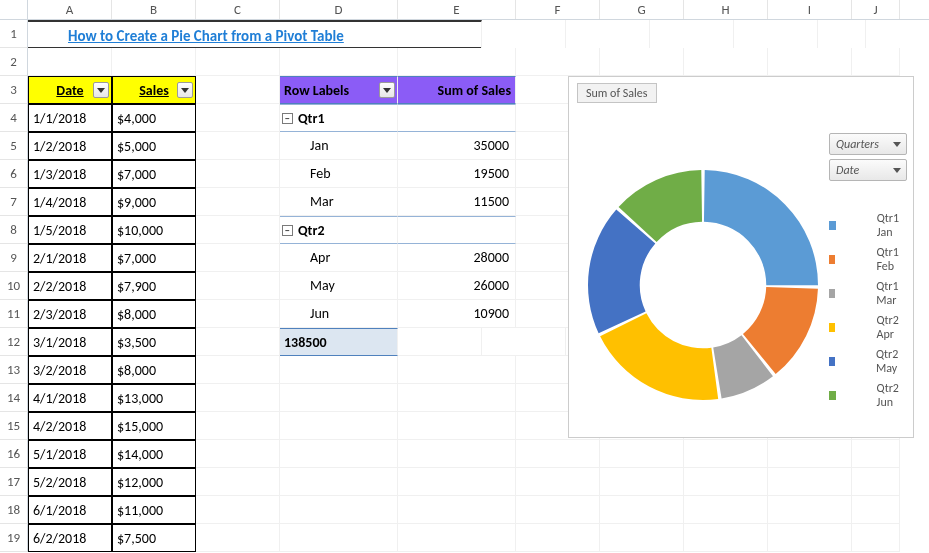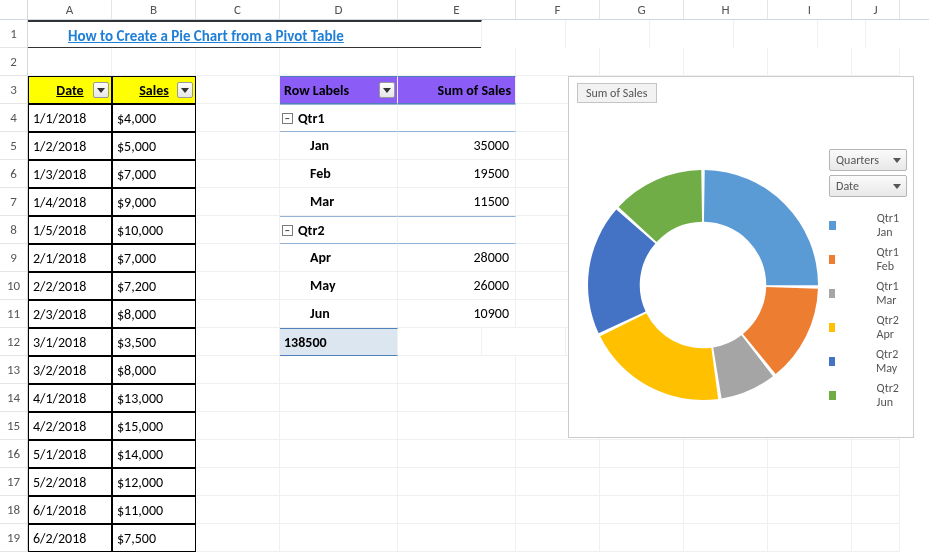--- a/index.html
+++ b/index.html
@@ -118,43 +118,44 @@
     position: relative;
     border-top: 1px solid #4F81BD;
     border-bottom: 1px solid #4F81BD;
   }
   .pv-hdr .filter-btn{ right:2px; }
   .pv-q { font-weight: bold; border-bottom: 1px solid #95B3D7; border-top:1px solid #95B3D7; padding-left:18px; position:relative;}
   .pv-q .collapse{
     position:absolute; left:2px; top:8px; width:11px; height:11px;
     border:1px solid #7a7a7a; background:#fff; font-size:10px; line-height:9px; text-align:center; color:#333;
   }
-  .pv-m { padding-left: 30px; font-weight: bold; }
+  .pv-m { padding-left: 30px; }
   .pv-v { text-align: right; padding-right: 6px;}
   .pv-total { background:#DCE6F1; font-weight:bold; border-top:1px solid #4F81BD; border-bottom:1px solid #4F81BD;}
   .pv-total.v { text-align:left; padding-right:6px;}
   .pv-line { border-bottom: 1px solid #95B3D7; }
   .pv-v.pv-line { border-top: 1px solid #95B3D7;}
 
   
   .chart-box {
     position: absolute;
     left: 568px; top: 76px;
     width: 346px; height: 362px;
     background: #fff;
     border: 1px solid #ccc;
   }
   .chart-title-chip{
     position:absolute; left:8px; top:6px;
     background:#f2f2f2; border:1px solid #c4c4c4;
     padding:2px 8px; font-size:12px; color:#555;
   }
   .field-btns{
-    position:absolute; right:6px; top:72px;
+    position:absolute; right:6px; top:56px;
     width:78px;
+    font-style:italic;
   }
   .field-btn{
     background:linear-gradient(#fbfbfb,#e8e8e8);
     border:1px solid #b5b5b5;
     border-radius:2px;
     font-size:12px; color:#555;
     padding:3px 6px 3px 6px;
     margin-bottom:4px;
     position:relative;
   }
@@ -302,21 +303,21 @@
         <div class="cell cE pv-v">28000</div>
         <div class="cell cF"></div>
         <div class="cell cG"></div>
         <div class="cell cH"></div>
         <div class="cell cI"></div>
         <div class="cell cJ"></div>
       </div>
       <div class="row">
         <div class="row-h">10</div>
         <div class="cell cA data-cell date">2/2/2018</div>
-        <div class="cell cB data-cell sales">$7,200</div>
+        <div class="cell cB data-cell sales">$7,900</div>
         <div class="cell cC"></div>
         <div class="cell cD pv-m">May</div>
         <div class="cell cE pv-v">26000</div>
         <div class="cell cF"></div>
         <div class="cell cG"></div>
         <div class="cell cH"></div>
         <div class="cell cI"></div>
         <div class="cell cJ"></div>
       </div>
       <div class="row">

